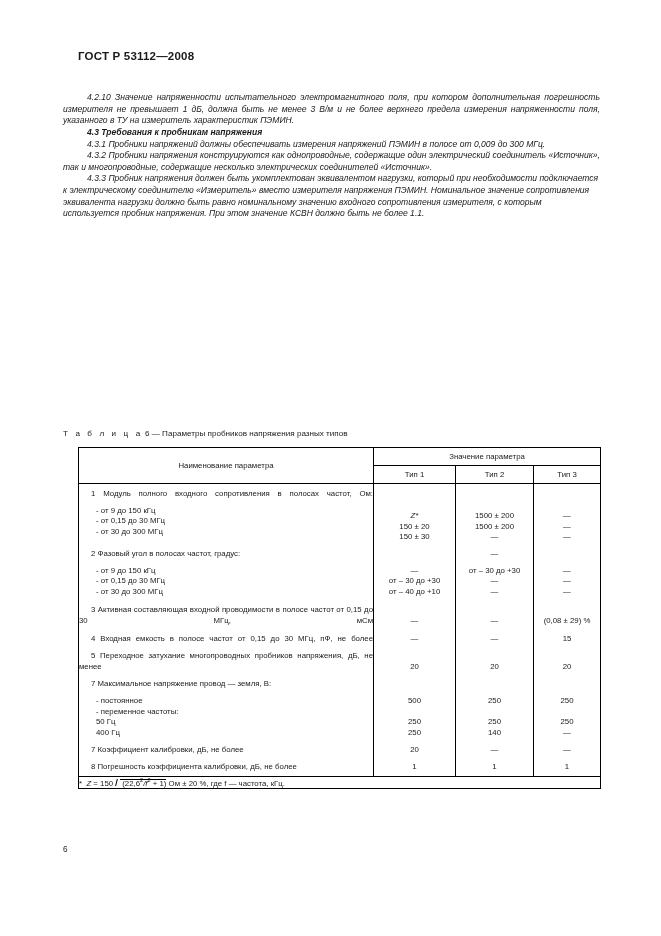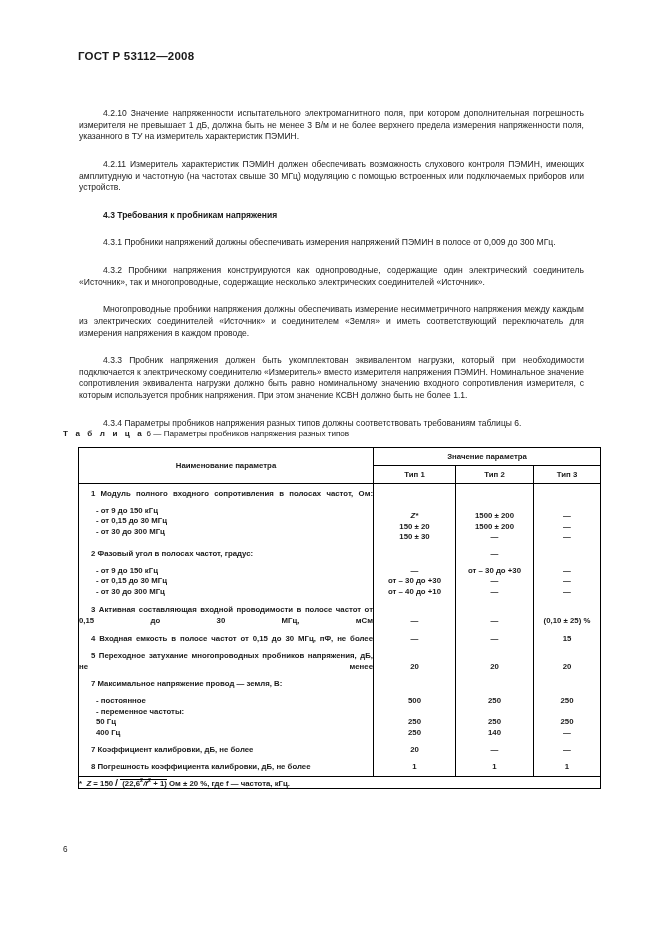--- a/index.html
+++ b/index.html
@@ -35,63 +35,63 @@
     position: absolute;
     left: 63px;
     top: 92px;
     width: 537px;
     font-size: 8.55px;
     line-height: 11.62px;
     text-align: justify;
     text-justify: inter-word;
   }
   .body-text p {
-    margin: 16px;
+    margin: 0;
     text-indent: 24px;
     text-align: justify;
+    font-style: italic;
   }
   .body-text p.sub {
     font-weight: bold;
     text-indent: 24px;
   }
   .body-text p:last-child {
     text-align: left;
   }
 
   
   .tbl-caption {
     position: absolute;
     left: 63px;
     top: 429px;
     font-size: 8.1px;
     white-space: nowrap;
   }
   .tbl-caption .sp {
     letter-spacing: 2.6px;
-    font-weight: bold;
   }
 
   
   .tbl-wrap {
     position: absolute;
     left: 78px;
     top: 447px;
     width: 522px;
   }
   table.params {
     border-collapse: collapse;
     width: 522px;
     font-size: 7.8px;
     table-layout: fixed;
   }
   table.params td, table.params th {
     border: 0.8px solid #000;
     padding: 0;
     vertical-align: middle;
-    font-weight: bold;
+    font-weight: normal;
   }
   table.params thead th {
     text-align: center;
     height: 17px;
   }
   .col-name  { width: 295px; }
   .col-t1    { width: 82px;  }
   .col-t2    { width: 78px;  }
   .col-t3    { width: 67px;  }
 
@@ -175,27 +175,24 @@
 </style>
 </head>
 <body>
 
 <div class="page">
 
   <div class="header-line">ГОСТ Р 53112—2008</div>
 
   <div class="body-text">
     <p>4.2.10  Значение напряженности испытательного электромагнитного поля, при котором дополнительная погрешность измерителя не превышает 1 дБ, должна быть не менее 3 В/м и не более верхнего предела измерения напряженности поля, указанного в ТУ на измеритель характеристик ПЭМИН.</p>
-    <p>4.2.11  Измеритель характеристик ПЭМИН должен обеспечивать возможность слухового контроля ПЭМИН, имеющих амплитудную и частотную (на частотах свыше 30 МГц) модуляцию с помощью встроенных или подключаемых приборов или устройств.</p>
     <p class="sub">4.3  Требования к пробникам напряжения</p>
     <p>4.3.1  Пробники напряжений должны обеспечивать измерения напряжений ПЭМИН в полосе от 0,009 до 300 МГц.</p>
     <p>4.3.2  Пробники напряжения конструируются как однопроводные, содержащие один электрический соединитель «Источник», так и многопроводные, содержащие несколько электрических соединителей «Источник».</p>
-    <p>Многопроводные пробники напряжения должны обеспечивать измерение несимметричного напряжения между каждым из электрических соединителей «Источник» и соединителем «Земля» и иметь соответствующий переключатель для измерения напряжения в каждом проводе.</p>
     <p>4.3.3  Пробник напряжения должен быть укомплектован эквивалентом нагрузки, который при необходимости подключается к электрическому соединителю «Измеритель» вместо измерителя напряжения ПЭМИН. Номинальное значение сопротивления эквивалента нагрузки должно быть равно номинальному значению входного сопротивления измерителя, с которым используется пробник напряжения. При этом значение КСВН должно быть не более 1.1.</p>
-    <p>4.3.4  Параметры пробников напряжения разных типов должны соответствовать требованиям таблицы 6.</p>
   </div>
 
   <div class="tbl-caption">
     <span class="sp">Т а б л и ц а</span>
     <span>6</span>
     <span>— Параметры пробников напряжения разных типов</span>
   </div>
 
   <div class="tbl-wrap">
     <table class="params">
@@ -291,21 +288,21 @@
           <td class="pname" style="border-top:none;border-bottom:none;padding-top:8px;">
             <span class="lead just">3  Активная составляющая входной проводимости в полосе частот от 0,15 до 30 МГц, мСм</span>
           </td>
           <td class="val" style="border-top:none;border-bottom:none;vertical-align:bottom;">
             <span class="vline">—</span>
           </td>
           <td class="val" style="border-top:none;border-bottom:none;vertical-align:bottom;">
             <span class="vline">—</span>
           </td>
           <td class="val" style="border-top:none;border-bottom:none;vertical-align:bottom;">
-            <span class="vline">(0,10 ± 25) %</span>
+            <span class="vline">(0,08 ± 29) %</span>
           </td>
         </tr>
 
         <tr>
           <td class="pname" style="border-top:none;border-bottom:none;padding-top:7px;">
             <span class="lead just">4  Входная емкость в полосе частот от 0,15 до 30 МГц, пФ, не более</span>
           </td>
           <td class="val" style="border-top:none;border-bottom:none;vertical-align:bottom;">
             <span class="vline">—</span>
           </td>

